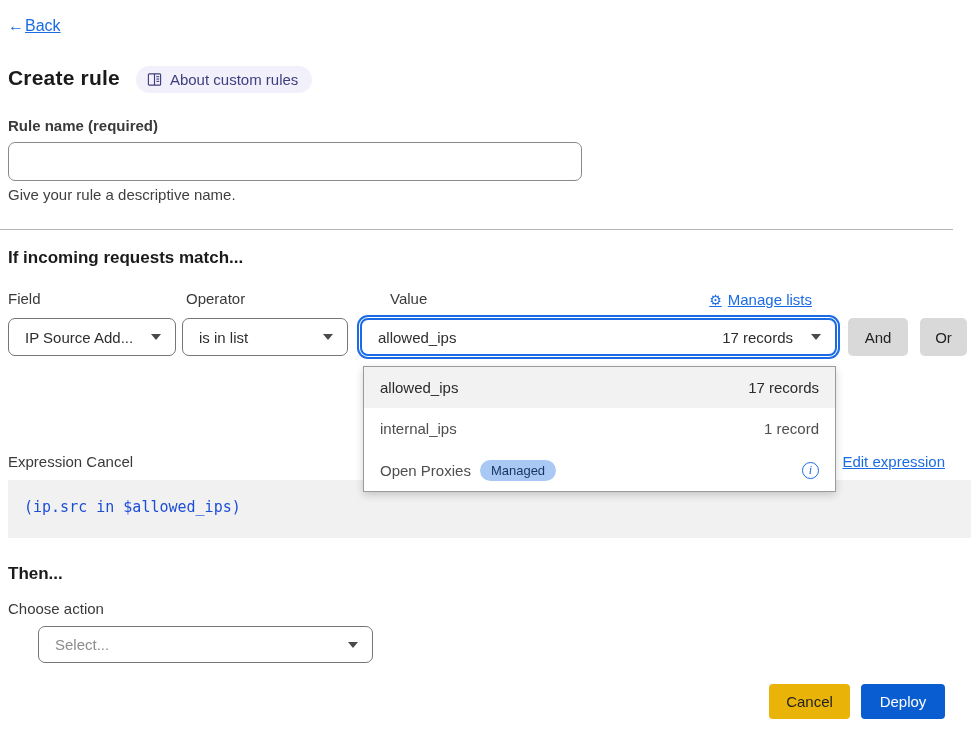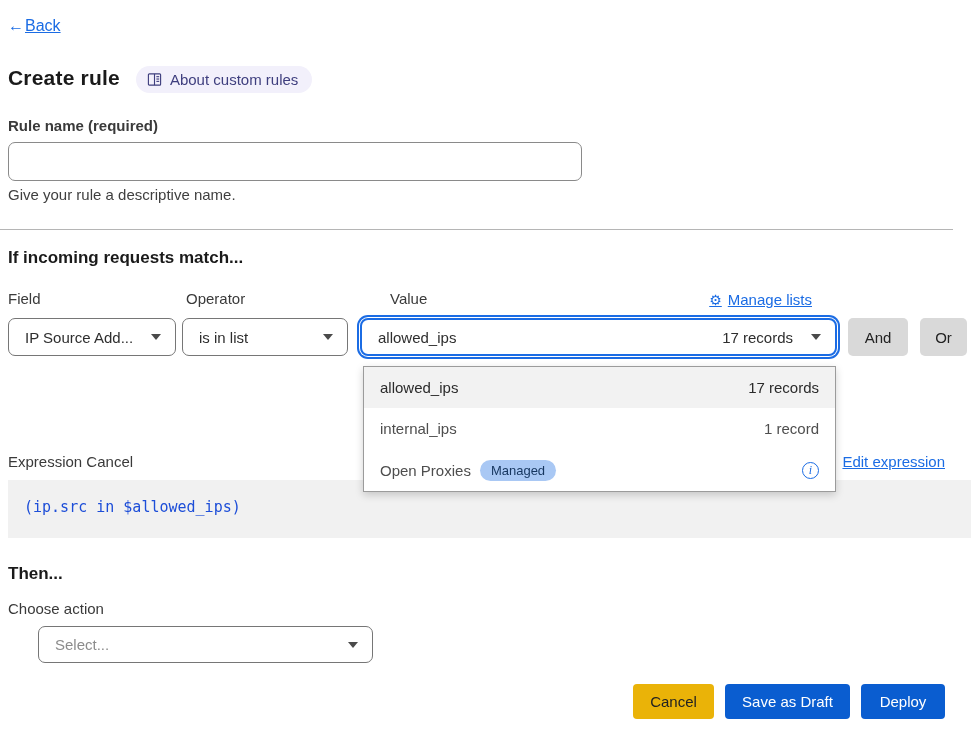--- a/index.html
+++ b/index.html
@@ -165,17 +165,16 @@
 
   <h2 class="section-heading" style="top:564px;">Then...</h2>
   <span class="field-label" style="left:8px; top:600px;">Choose action</span>
   <div class="select select-action">
     <span class="grow placeholder">Select...</span>
     <span class="caret"></span>
   </div>
 
   <div class="footer">
     <button class="btn-cancel">Cancel</button>
-    <button class="btn-primary btn-save">Save as Draft</button>
     <button class="btn-primary btn-deploy">Deploy</button>
   </div>
 
 </div>
 
 </body></html>

